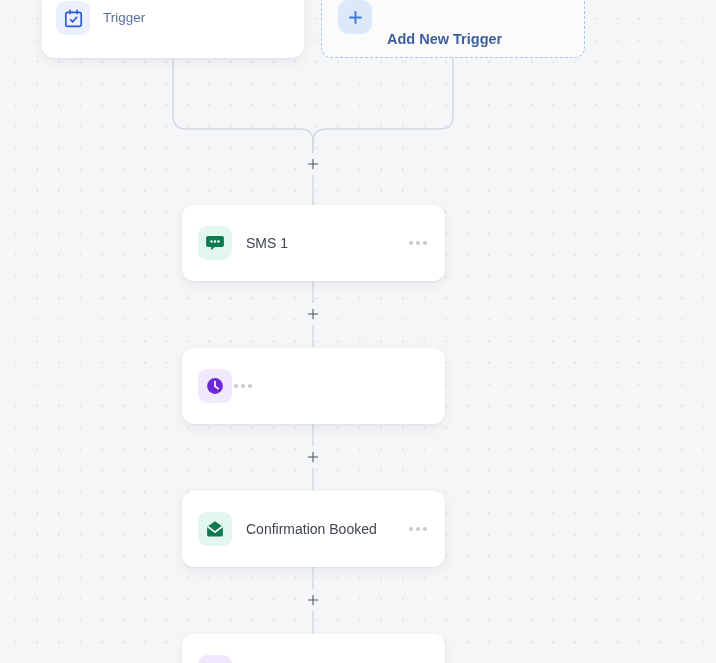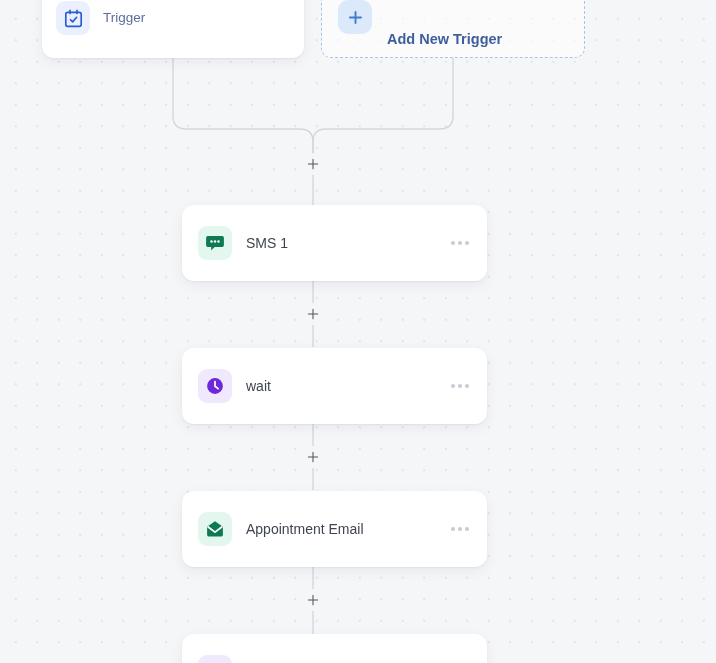--- a/index.html
+++ b/index.html
@@ -107,21 +107,21 @@
     margin-left: 15px;
     font-size: 14.5px;
     color: #3f5f9c;
     font-weight: 600;
     margin-top: 44px;
   }
 
   
   .step-card {
     left: 182px;
-    width: 305px;
+    width: 263px;
     height: 76px;
     padding: 0 16px;
   }
   .step-label {
     margin-left: 14px;
     font-size: 14px;
     color: #3f4550;
     flex: 1 1 auto;
     white-space: nowrap;
     overflow: hidden;
@@ -221,36 +221,35 @@
     </span>
   </div>
 
   <div class="card step-card" style="top:348px;">
     <span class="icon-tile tile-purple">
       <svg width="22" height="22" viewBox="0 0 24 24">
         <circle cx="12" cy="12" r="8.6" fill="#6d28d9"></circle>
         <path d="M12 7.1 L12 12.3 L15.4 14.9" fill="none" stroke="#ffffff" stroke-width="1.9" stroke-linecap="round" stroke-linejoin="round"></path>
       </svg>
     </span>
-    <span class="step-label">wait</span>
     <span class="dots">
       <i></i>
         <i></i>
         <i></i>
     </span>
   </div>
 
   <div class="card step-card" style="top:491px;">
     <span class="icon-tile tile-green">
       <svg width="22" height="22" viewBox="0 0 24 24">
         <path d="M3.4 9.6 L12 3.6 L20.6 9.6 V18.4 a1.7 1.7 0 0 1 -1.7 1.7 H5.1 a1.7 1.7 0 0 1 -1.7 -1.7 Z" fill="#0e7a52"></path>
         <path d="M4.6 9.9 L12 15.4 L19.4 9.9" fill="none" stroke="#ffffff" stroke-width="2" stroke-linecap="round" stroke-linejoin="round"></path>
       </svg>
     </span>
-    <span class="step-label">Appointment Email</span>
+    <span class="step-label">Confirmation Booked</span>
     <span class="dots">
       <i></i>
         <i></i>
         <i></i>
     </span>
   </div>
 
   <div class="card step-card" style="top:634px;">
     <span class="icon-tile tile-purple">
       <svg width="22" height="22" viewBox="0 0 24 24">

